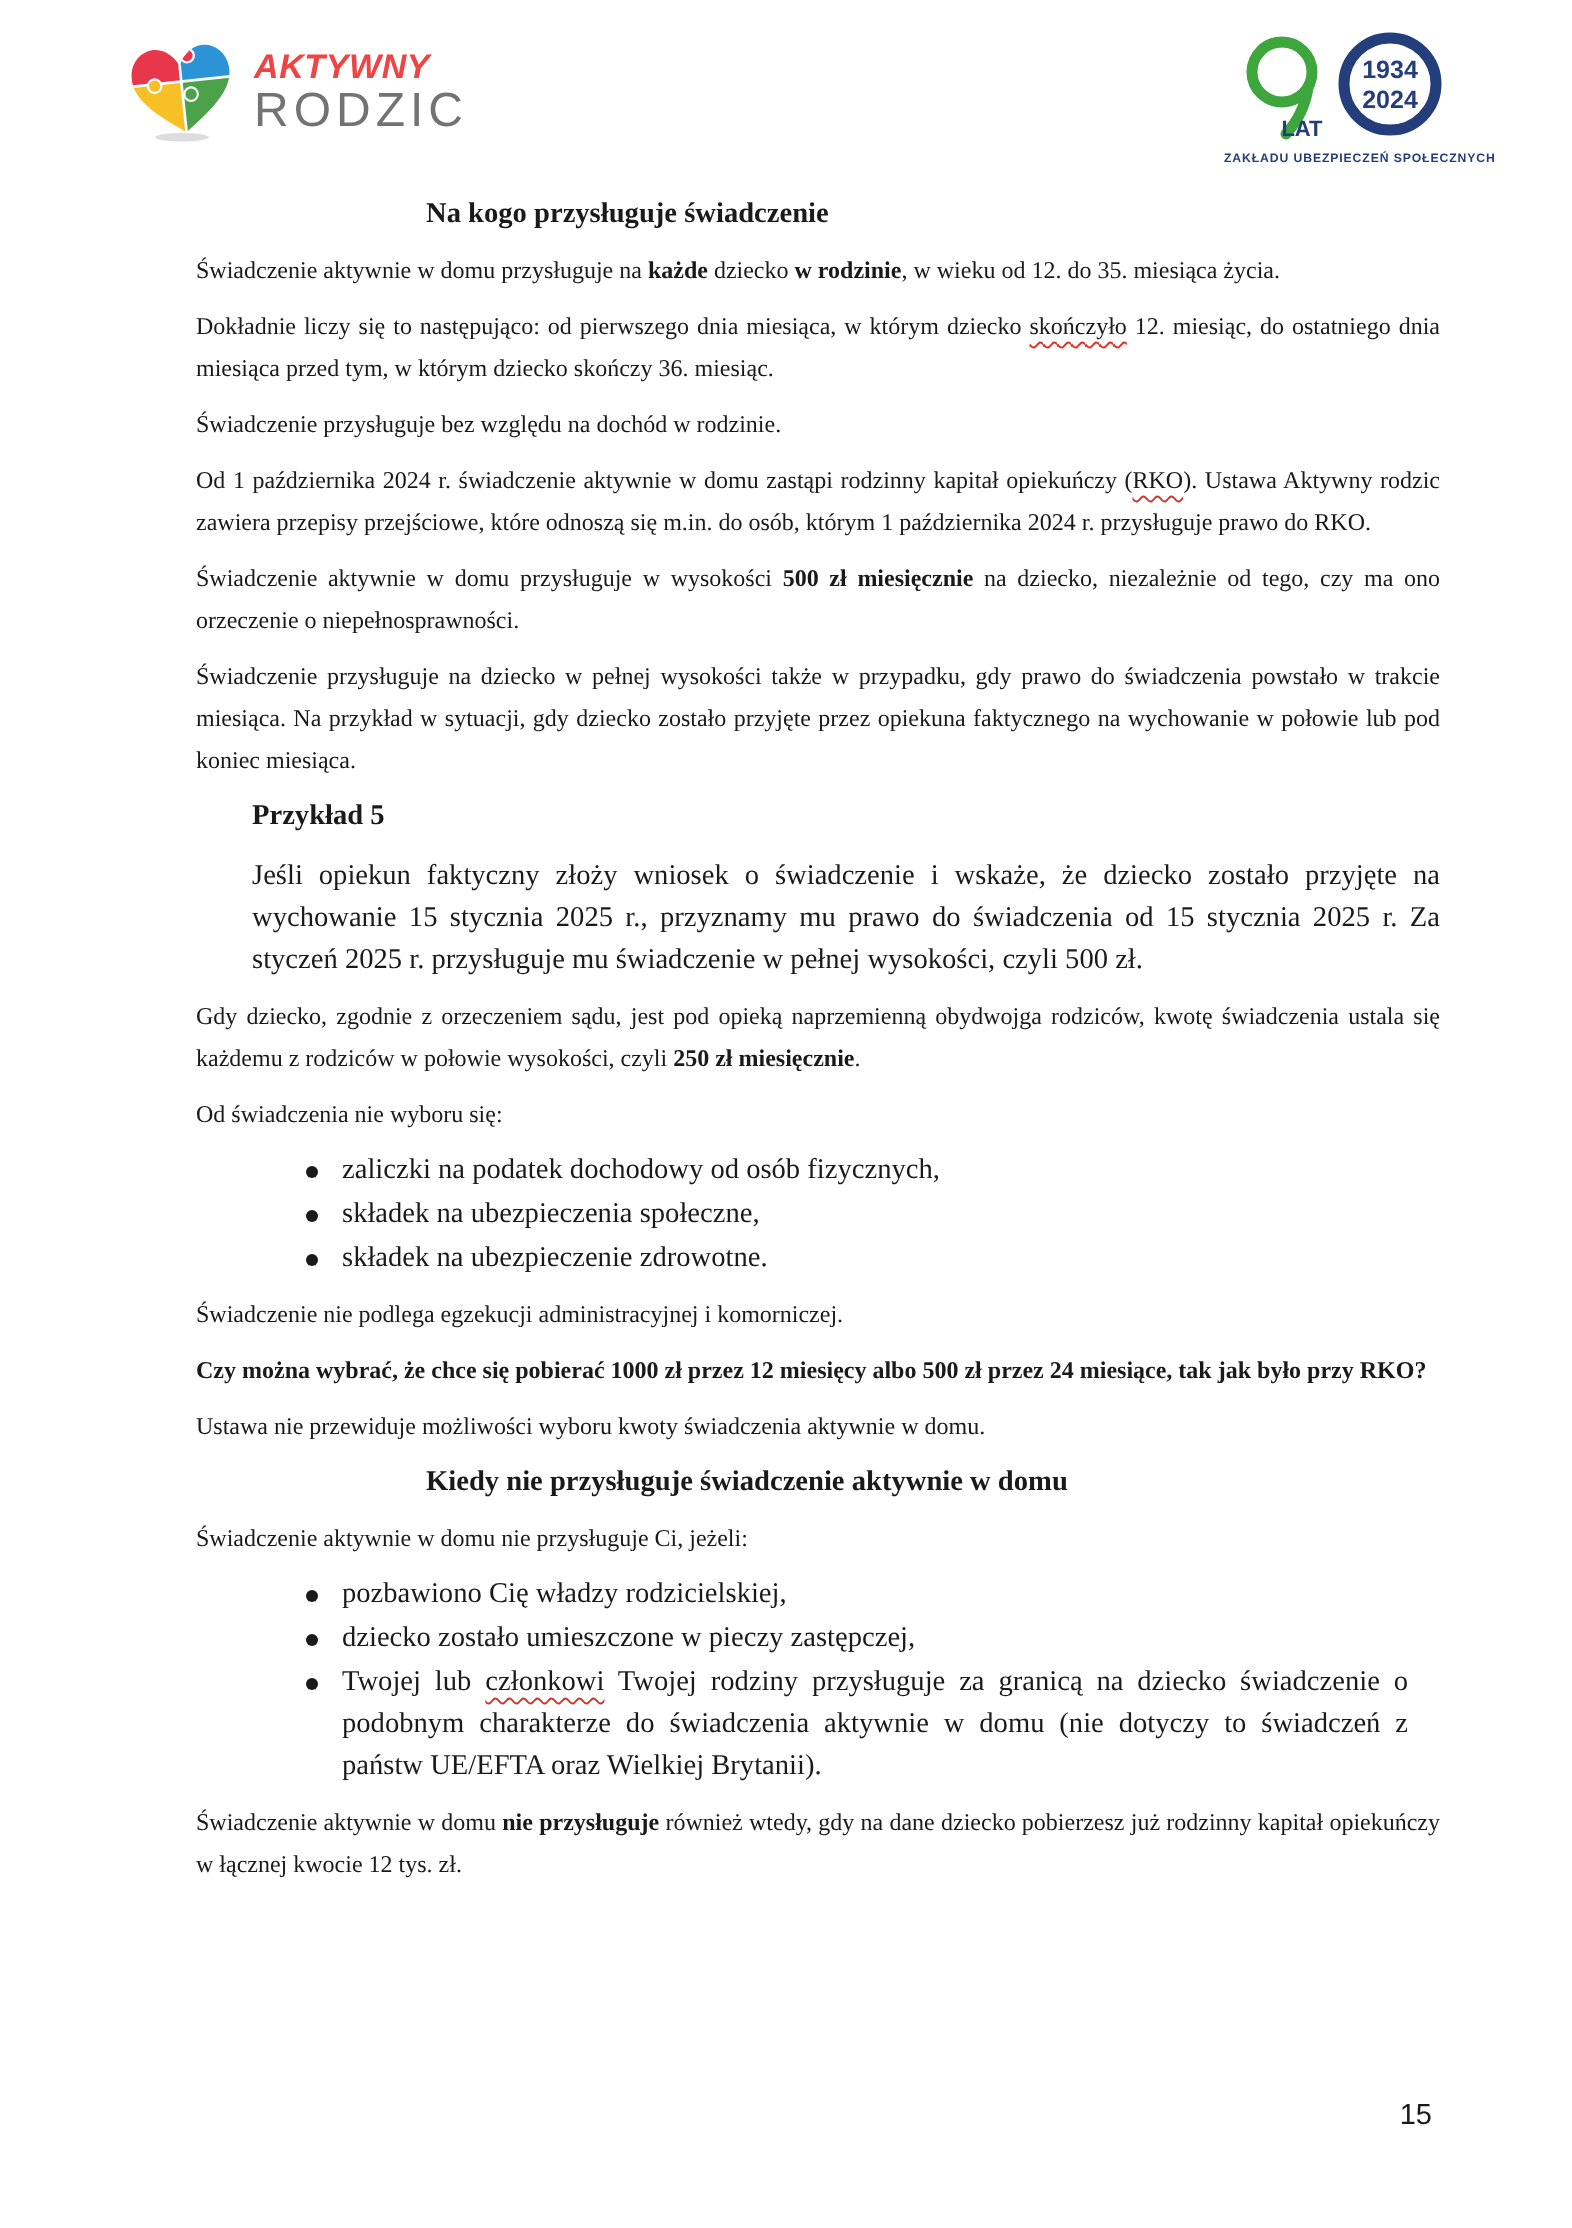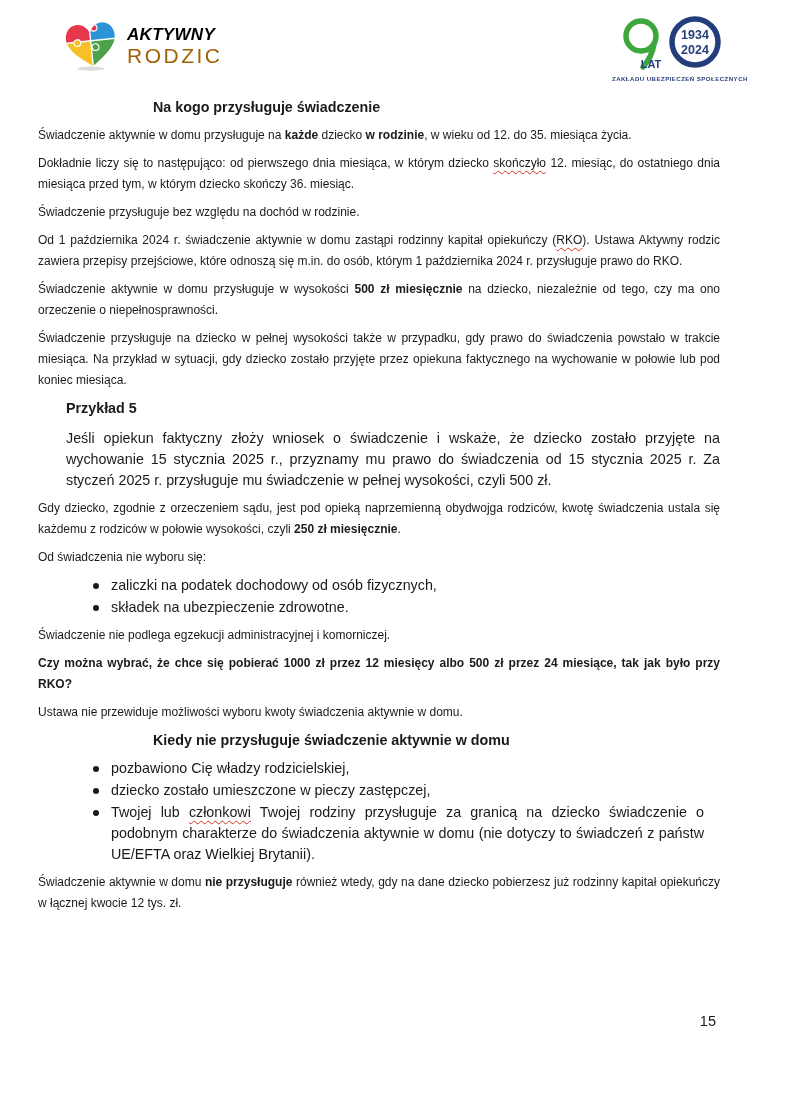--- a/index.html
+++ b/index.html
@@ -11,29 +11,29 @@
     color:#1a1a1a;
     overflow:hidden;
   }
   
   .header {
     display:flex; justify-content:space-between; align-items:flex-start;
     padding:16px 52px 0 64px; height:78px; box-sizing:border-box;
   }
   .logo-left { display:flex; align-items:center; gap:9px; }
   .logo-left-text { line-height:1; padding-top:2px; }
-  .aktywny { color:#000000; font-weight:bold; font-style:italic; font-size:17px; letter-spacing:.3px; }
-  .rodzic  { color:#a16207; font-size:21px; letter-spacing:2.5px; margin-top:2px; }
+  .aktywny { color:#ef4444; font-weight:bold; font-style:italic; font-size:17px; letter-spacing:.3px; }
+  .rodzic  { color:#737373; font-size:24px; letter-spacing:2.5px; margin-top:2px; }
   .logo-right { text-align:center; width:122px; }
   .zus-caption {
     color:#243D7B; font-weight:bold; font-size:6.1px; letter-spacing:.45px;
     text-transform:uppercase; margin-top:1px; white-space:nowrap;
   }
   
-  .content { padding:13px 66px 0 38px; }
+  .content { padding:13px 66px 0 98px;font-family:Liberation Serif, serif; }
   .para { margin:0 0 7px; text-align:justify; font-size:12px; line-height:21px; }
   .heading { font-weight:bold; font-size:14.3px; line-height:21px; margin:6px 0 7px 115px; }
   .bold { font-weight:bold; }
   .question { font-weight:bold; }
   .example { margin:0 0 7px 28px; }
   .example-title { font-weight:bold; font-size:14.3px; line-height:21px; margin:2px 0 9px; }
   .example-body { margin:0; text-align:justify; font-size:14.3px; line-height:21px; }
   .blist { list-style:none; margin:0 0 7px; padding:0; }
   .blist li {
     position:relative; padding-left:57px; text-align:justify;
@@ -44,21 +44,21 @@
     width:6px; height:6px; border-radius:50%; background:#1a1a1a;
   }
   .sq {
     text-decoration-line:underline;
     text-decoration-style:wavy;
     text-decoration-color:#D93025;
     text-decoration-thickness:1px;
     text-underline-offset:3px;
   }
   .pageno {
-    position:absolute; right:70px; top:1013px;
+    position:absolute; right:70px; top:1050px;
     font-size:14.5px; color:#1a1a1a;
   }
 </style>
 </head>
 <body>
 
 <div class="page">
 
   <div class="header">
 
@@ -127,31 +127,33 @@
       <div class="example-title">Przykład 5</div>
       <p class="example-body">Jeśli opiekun faktyczny złoży wniosek o świadczenie i wskaże, że dziecko zostało przyjęte na wychowanie 15 stycznia 2025 r., przyznamy mu prawo do świadczenia od 15 stycznia 2025 r. Za styczeń 2025 r. przysługuje mu świadczenie w pełnej wysokości, czyli 500 zł.</p>
     </div>
 
     <p class="para"><span>Gdy dziecko, zgodnie z orzeczeniem sądu, jest pod opieką naprzemienną obydwojga rodziców, kwotę świadczenia ustala się każdemu z rodziców w połowie wysokości, czyli </span><span class="bold">250 zł miesięcznie</span><span>.</span></p>
 
     <p class="para">Od świadczenia nie wyboru się:</p>
 
     <ul class="blist">
       <li><span class="bullet"></span><span>zaliczki na podatek dochodowy od osób fizycznych,</span></li>
+      <li><span class="bullet"></span><span>składek na ubezpieczenia społeczne,</span></li>
       <li><span class="bullet"></span><span>składek na ubezpieczenie zdrowotne.</span></li>
     </ul>
 
     <p class="para">Świadczenie nie podlega egzekucji administracyjnej i komorniczej.</p>
 
     <p class="para question">Czy można wybrać, że chce się pobierać 1000 zł przez 12 miesięcy albo 500 zł przez 24 miesiące, tak jak było przy RKO?</p>
 
     <p class="para">Ustawa nie przewiduje możliwości wyboru kwoty świadczenia aktywnie w domu.</p>
 
     <div class="heading">Kiedy nie przysługuje świadczenie aktywnie w domu</div>
 
+    <p class="para">Świadczenie aktywnie w domu nie przysługuje Ci, jeżeli:</p>
 
     <ul class="blist">
       <li><span class="bullet"></span><span>pozbawiono Cię władzy rodzicielskiej,</span></li>
       <li><span class="bullet"></span><span>dziecko zostało umieszczone w pieczy zastępczej,</span></li>
       <li><span class="bullet"></span><span>Twojej lub </span><span class="sq">członkowi</span><span> Twojej rodziny przysługuje za granicą na dziecko świadczenie o podobnym charakterze do świadczenia aktywnie w domu (nie dotyczy to świadczeń z państw UE/EFTA oraz Wielkiej Brytanii).</span></li>
     </ul>
 
     <p class="para"><span>Świadczenie aktywnie w domu </span><span class="bold">nie przysługuje</span><span> również wtedy, gdy na dane dziecko pobierzesz już rodzinny kapitał opiekuńczy w łącznej kwocie 12 tys. zł.</span></p>
 
   </div>

